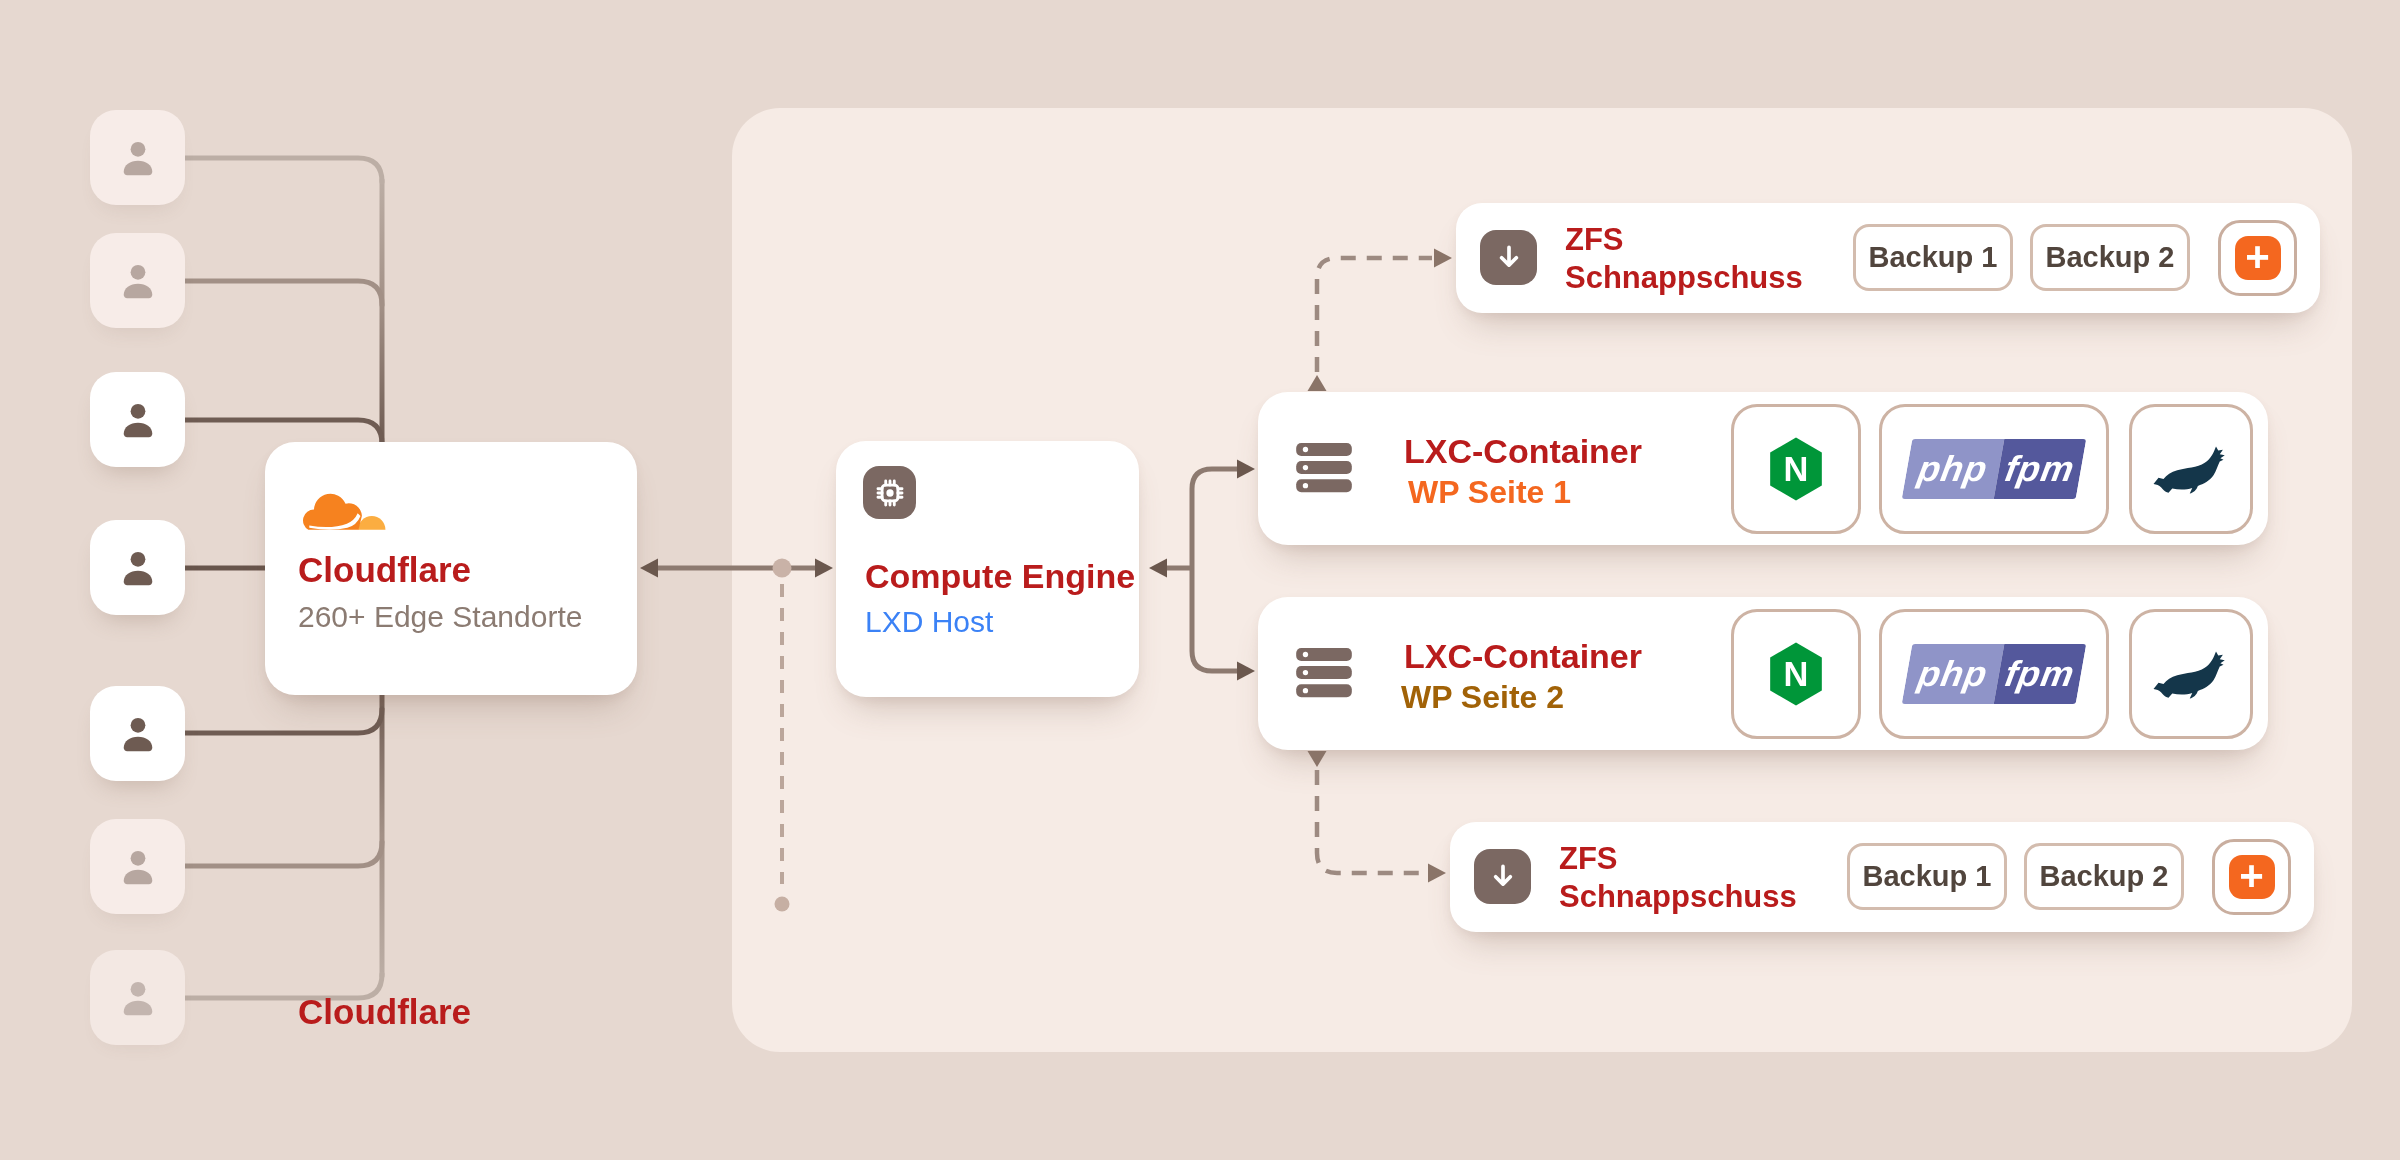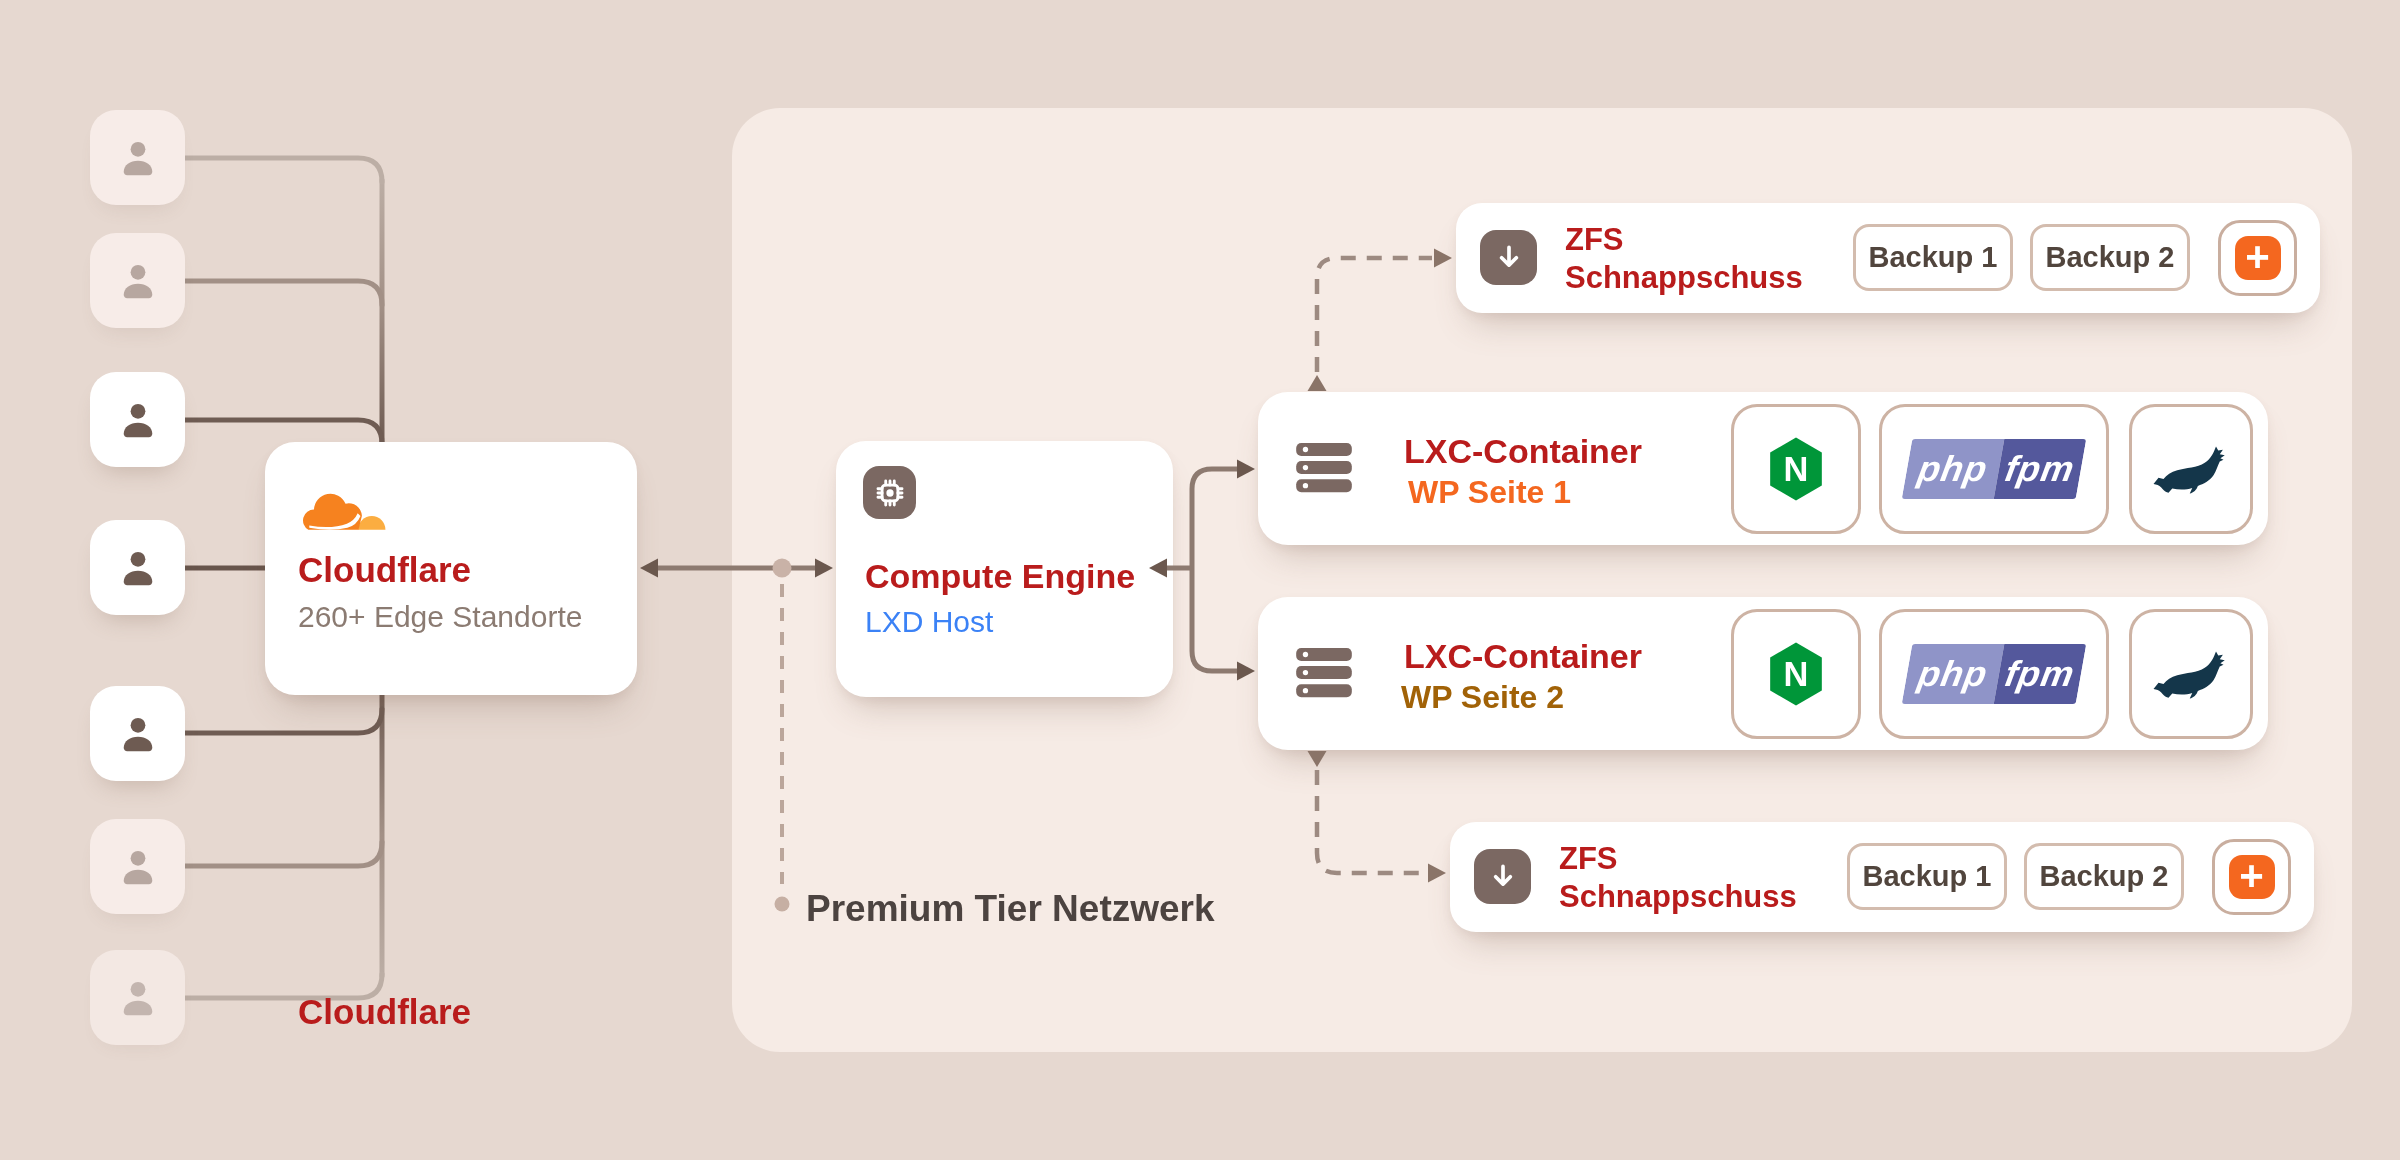--- a/index.html
+++ b/index.html
@@ -113,21 +113,21 @@
     <svg class="abs" style="left:33px;top:44px" width="94" height="48" viewBox="0 0 100 50">
       <path d="M64 46 a14.5 14.5 0 0 1 29 0 z" fill="#fbad41"></path>
       <path d="M11 46 a11.5 11.5 0 0 1 6-21.4 17.5 17.5 0 0 1 33.6-6.3 A14 14 0 0 1 68 31 l-3.6 15 z" fill="#f6821f"></path>
       <path d="M12 41.5 Q36 45.5 52 39.5 Q60 36.5 63.5 28.5 L66.5 31.5 Q62.5 41.5 52.5 44 Q35 48 12 44 Z" fill="#ffffff"></path>
     </svg>
     <div class="title" style="left:33px;top:550px;font-size:35px">Cloudflare</div>
     <div class="title" style="left:33px;top:108px;font-size:35px">Cloudflare</div>
     <div class="sub" style="left:33px;top:158px;font-size:30px">260+ Edge Standorte</div>
   </div>
 
-  <div class="card" style="left:836px;top:441px;width:337px;height:256px">
+  <div class="card" style="left:836px;top:441px;width:303px;height:256px">
     <div class="iconsq" style="left:27px;top:25px;width:53px;height:53px">
       <svg width="38" height="38" viewBox="0 0 24 24" fill="none" stroke="#ffffff" stroke-width="1.8" stroke-linecap="round">
         <rect x="7" y="7" width="10" height="10" rx="2.2"></rect>
         <circle cx="12" cy="12" r="2.3" fill="#ffffff" stroke="none"></circle>
         <path d="M9.3 7V4.4 M12 7V4.4 M14.7 7V4.4 M9.3 19.6V17 M12 19.6V17 M14.7 19.6V17 M7 9.3H4.4 M7 12H4.4 M7 14.7H4.4 M19.6 9.3H17 M19.6 12H17 M19.6 14.7H17"></path>
       </svg>
     </div>
     <div class="title" style="left:29px;top:116px;font-size:34px">Compute Engine</div>
     <div class="sub" style="left:29px;top:164px;font-size:30px;color:#3b82f6">LXD Host</div>
   </div>
@@ -255,15 +255,14 @@
 
     <path d="M1317 770 V853 Q1317 873 1337 873 H1426" stroke="#9d8a81" stroke-width="4.5" fill="none" stroke-dasharray="15 11"></path>
     <path d="M1317 767 L1307.5 751 L1326.5 751 Z" fill="#8a7468"></path>
     <path d="M1446 873 L1428 863.5 L1428 882.5 Z" fill="#8a7468"></path>
 
     <circle cx="782" cy="568" r="9.5" fill="#c9b2a7"></circle>
     <path d="M782 584 V884" stroke="#bba69b" stroke-width="4" fill="none" stroke-dasharray="13 11"></path>
     <circle cx="782" cy="904" r="7.5" fill="#c6afa3"></circle>
   </svg>
 
-  <div class="netlabel">Premium Tier Netzwerk</div>
 
 </div>
 
 </body></html>

